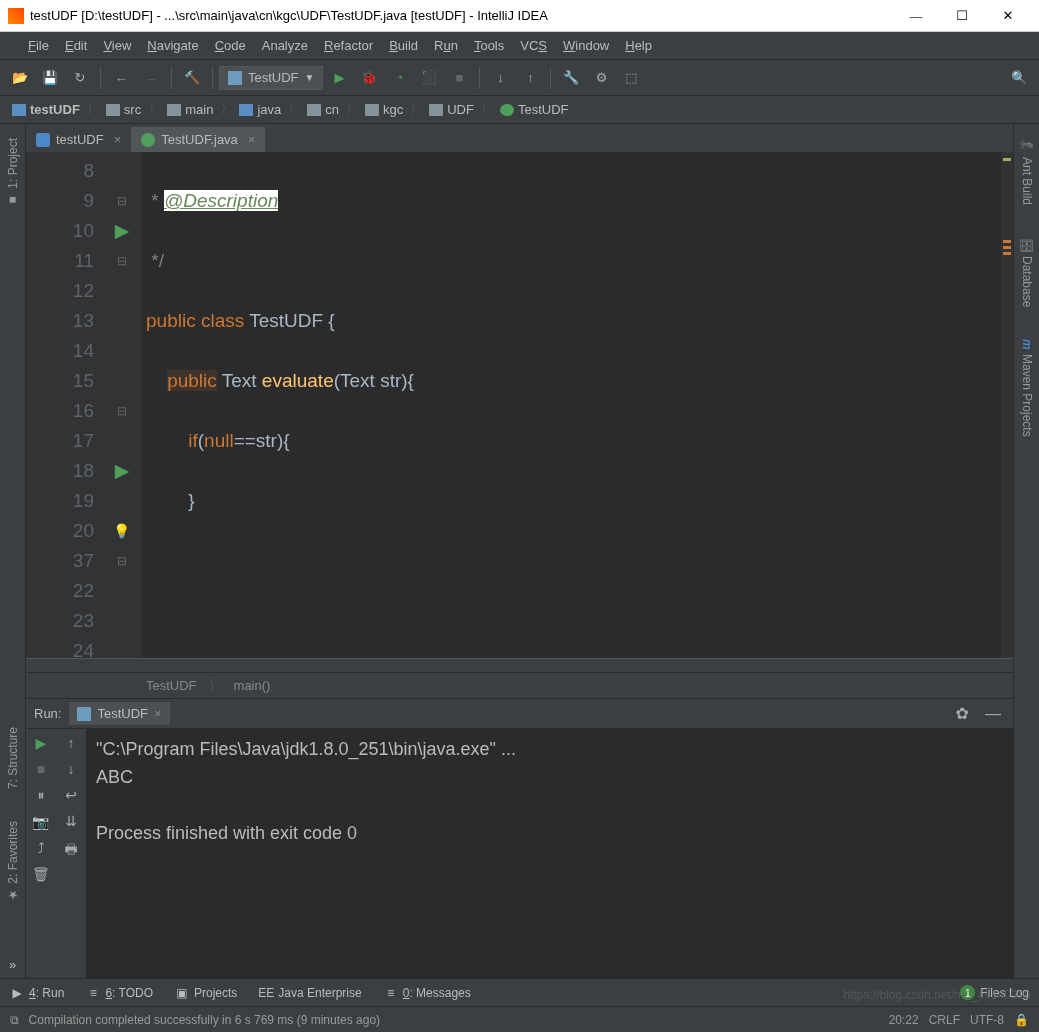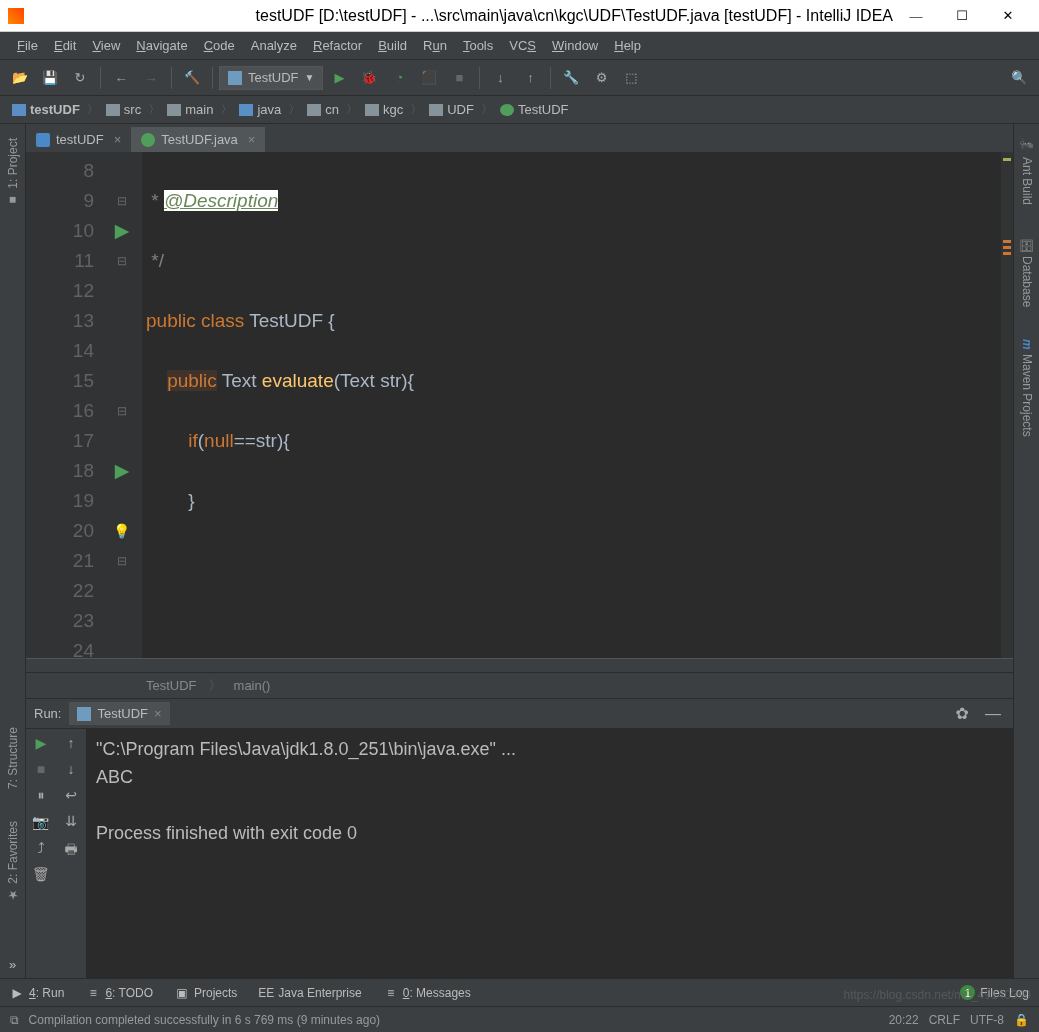--- a/index.html
+++ b/index.html
@@ -1,21 +1,21 @@
 <!DOCTYPE html>
 <html><head>
 <meta charset="utf-8">
 <style>
 * { margin: 0; padding: 0; box-sizing: border-box; font-family: "Segoe UI", Arial, sans-serif; }
 body { background: #3c3f41; color: #bbb; width: 1039px; height: 1032px; overflow: hidden; display: flex; flex-direction: column; font-size: 13px; }
 .titlebar { background: #fff; height: 32px; display: flex; align-items: center; padding: 0 8px; color: #000; border-bottom: 1px solid #ccc; }
 .titlebar .icon { width: 16px; height: 16px; margin-right: 6px; background: linear-gradient(45deg,#f80,#f40); }
-.titlebar .title { flex: 1; font-size: 16px; text-align: right; }
+.titlebar .title { flex: 1; font-size: 13px; }
 .titlebar .winbtn { width: 46px; height: 30px; display: flex; align-items: center; justify-content: center; cursor: pointer; color: #000; font-family: "Segoe UI Symbol"; }
-.menubar { background: #3c3f41; height: 28px; display: flex; align-items: center; padding: 0 9px; gap: 0; border-bottom: 1px solid #2b2b2b; }
+.menubar { background: #3c3f41; height: 28px; display: flex; align-items: center; padding: 0 20px; gap: 0; border-bottom: 1px solid #2b2b2b; }
 .menubar .mitem { padding: 4px 8px; color: #bbb; cursor: pointer; font-size: 13px; }
 .menubar .mitem u { text-decoration: underline; }
 .toolbar { background: #3c3f41; height: 36px; display: flex; align-items: center; padding: 0 6px; gap: 2px; border-bottom: 1px solid #2b2b2b; }
 .toolbar .tbtn { width: 28px; height: 28px; display: flex; align-items: center; justify-content: center; color: #aaa; cursor: pointer; }
 .toolbar .sep { width: 1px; height: 22px; background: #555; margin: 0 4px; }
 .toolbar .combo { display: flex; align-items: center; background: #4c5052; border: 1px solid #555; padding: 2px 8px; gap: 6px; cursor: pointer; height: 24px; }
 .toolbar .combo .cicon { width: 14px; height: 14px; background: #6e9cbe; }
 .toolbar .combo .arrow { font-size: 10px; }
 .toolbar .spacer { flex: 1; }
 .breadcrumb { background: #3c3f41; height: 28px; display: flex; align-items: center; padding: 0 6px; border-bottom: 1px solid #2b2b2b; }
@@ -219,21 +219,21 @@
         <div>11</div>
           <div>12</div>
           <div>13</div>
         <div>14</div>
           <div>15</div>
           <div>16</div>
         <div>17</div>
           <div>18</div>
           <div>19</div>
         <div>20</div>
-          <div>21</div>
+          <div>37</div>
           <div>22</div>
         <div>23</div>
           <div>24</div>
       </div>
       <div class="ggutter">
         <div class="gicon"></div>
           <div class="gicon fold">⊟</div>
         <div class="gicon run">▶</div>
         <div class="gicon fold">⊟</div>
         <div class="gicon"></div>

